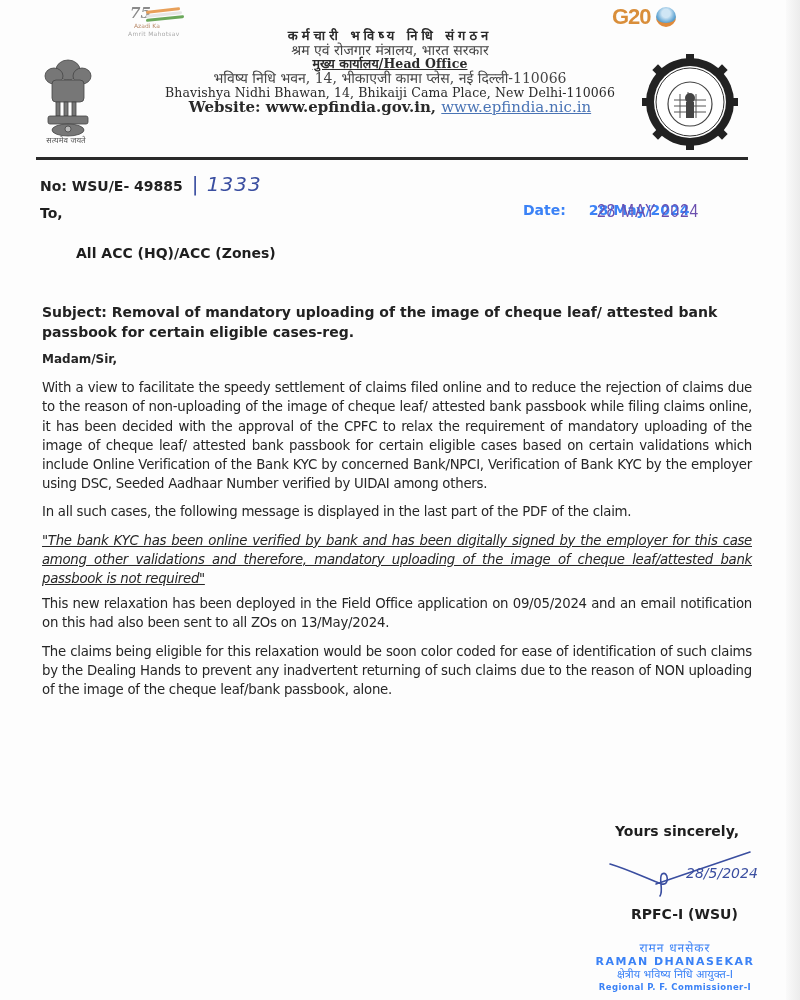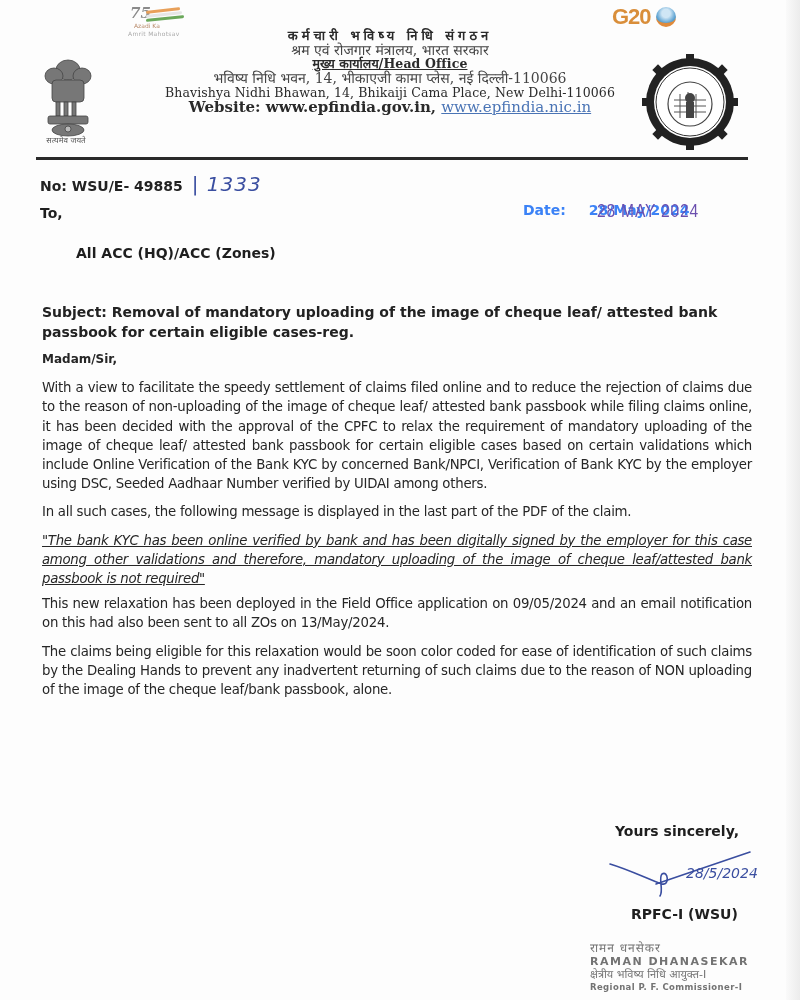--- a/index.html
+++ b/index.html
@@ -49,21 +49,21 @@
   .body { position: absolute; left: 42px; top: 302px; width: 710px; font-family: "DejaVu Sans", sans-serif; font-size: 13.3px; line-height: 19.2px; color: #262626; }
   .subject { font-weight: bold; font-size: 14px; line-height: 20px; margin-bottom: 8px; color: #222; }
   .salute { font-weight: bold; font-size: 12px; margin-bottom: 9px; }
   .p { text-align: justify; margin-bottom: 9px; letter-spacing: -.25px; }
   .quote { font-style: italic; text-decoration: underline; text-align: justify; margin-bottom: 6px; letter-spacing: -.3px; }
 
   
   .sincerely { position: absolute; left: 615px; top: 823px; font: bold 14px "DejaVu Sans", sans-serif; }
   .sig { position: absolute; left: 600px; top: 850px; width: 170px; height: 50px; }
   .designation { position: absolute; left: 631px; top: 906px; font: bold 14px "DejaVu Sans", sans-serif; }
-  .seal-stamp { position: absolute; left: 590px; top: 942px; width: 170px; text-align: left; color: #737373; }
+  .seal-stamp { position: absolute; left: 590px; top: 942px; width: 170px; text-align: center; color: #3b82f6; }
   .seal-stamp .s1 { font-size: 12px; line-height: 13px; letter-spacing: 1px; }
   .seal-stamp .s2 { font: bold 11px "DejaVu Sans", sans-serif; letter-spacing: 1.5px; line-height: 13px; }
   .seal-stamp .s3 { font-size: 11px; line-height: 13px; }
   .seal-stamp .s4 { font: bold 8.5px "DejaVu Sans", sans-serif; line-height: 12px; letter-spacing: .4px; }
 </style>
 </head>
 <body>
 
 <div class="page-edge"></div>
 

